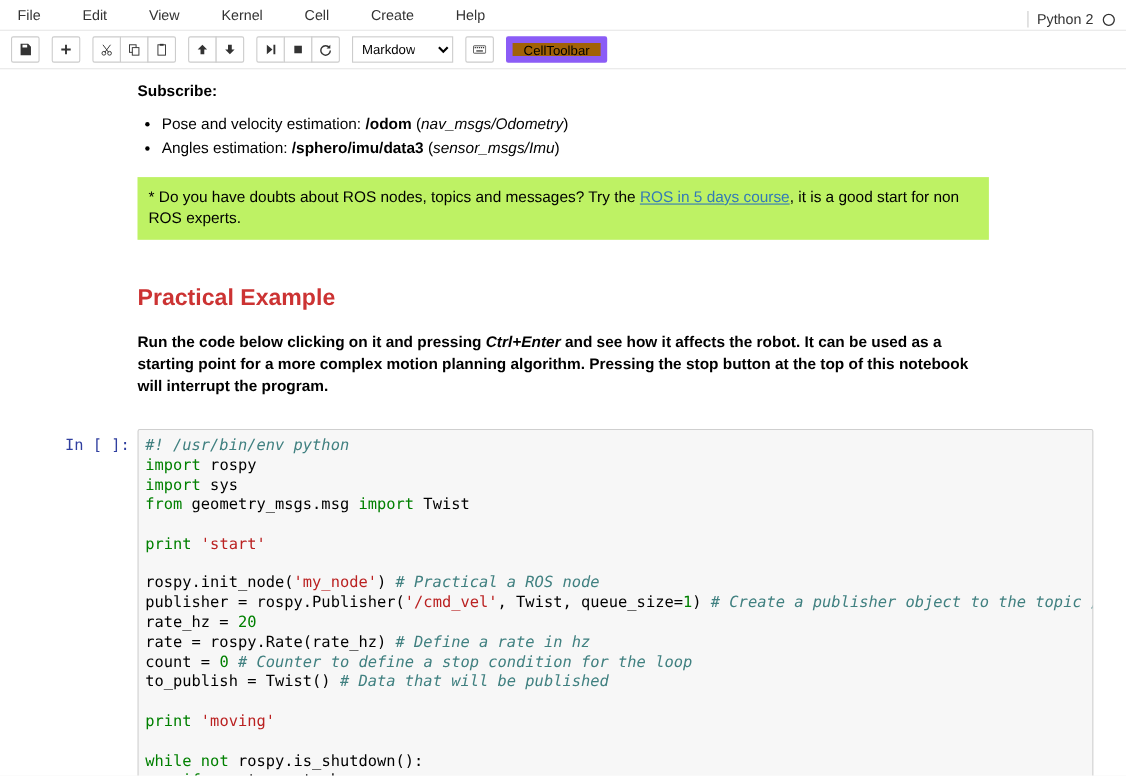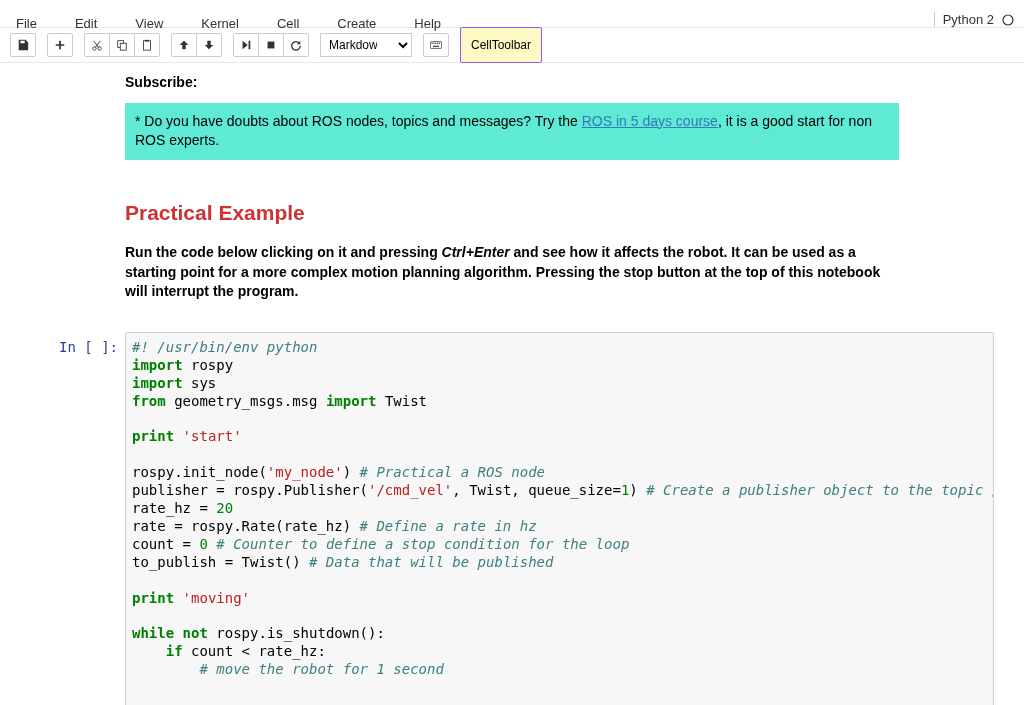--- a/index.html
+++ b/index.html
@@ -1,49 +1,49 @@
 <!DOCTYPE html>
 <html><head>
 <meta charset="utf-8">
 <style>
 * { box-sizing: border-box; margin: 0; padding: 0; }
 body { font-family: "Helvetica Neue", Helvetica, Arial, sans-serif; font-size: 13px; color: #000; background: #fff; width: 1024px; height: 705px; overflow: hidden; }
 
-.menubar { border-bottom: 1px solid #e7e7e7; padding: 12px 10px; display: flex; justify-content: space-between; align-items: flex-start; height: 28px; }
+.menubar { border-bottom: 1px solid #e7e7e7; padding: 2px 10px; display: flex; justify-content: space-between; align-items: flex-end; height: 28px; }
 .menubar-left { display: flex; gap: 26px; }
 .menu-item { color: #333; cursor: pointer; font-size: 13px; padding: 4px 6px; }
 .kernel-ind { display: flex; align-items: center; gap: 8px; color: #333; font-size: 13px; }
 .kernel-ind svg { width: 12px; height: 12px; }
 
 .toolbar { border-bottom: 1px solid #e7e7e7; padding: 4px 10px; display: flex; align-items: center; gap: 4px; height: 35px; }
 .btn { border: 1px solid #ccc; background: #fff; border-radius: 2px; height: 24px; min-width: 24px; display: inline-flex; align-items: center; justify-content: center; cursor: pointer; font-size: 12px; color: #333; padding: 0 6px; }
 .btn svg { width: 12px; height: 12px; }
 .btn-group { display: inline-flex; }
 .btn-group .btn { border-radius: 0; margin-left: -1px; }
 .btn-group .btn:first-child { border-radius: 2px 0 0 2px; margin-left: 0; }
 .btn-group .btn:last-child { border-radius: 0 2px 2px 0; }
 .cell-type { border: 1px solid #ccc; height: 24px; font-size: 12px; padding: 0 18px 0 4px; width: 92px; background: #fff; }
-.celltoolbar-btn { border: 1px solid #8b5cf6; height: 36px; padding: 0 10px; font-size: 12px; background: #fef9c3; border-radius: 2px; cursor: pointer; }
+.celltoolbar-btn { border: 6px solid #8b5cf6; height: 24px; padding: 0 10px; font-size: 12px; background: #a16207; border-radius: 2px; cursor: pointer; }
 .sep { width: 3px; }
 
 .notebook { padding: 10px 30px 0 30px; font-family: "Helvetica Neue", Helvetica, Arial, sans-serif; }
 .text-cell { padding: 0 95px 0 95px; font-size: 14px; line-height: 1.4; color: #000; }
 .text-cell p { margin: 0 0 10px 0; font-weight: bold; }
 .text-cell ul { margin: 0 0 16px 22px; }
 .text-cell li { margin: 3px 0; }
 .text-cell h2 { color: #cc3333; font-size: 21px; font-weight: bold; margin: 38px 0 16px 0; }
 
-.highlight-box { background: #5eead4; padding: 9px 10px; margin: 8px 0 0 0; font-size: 14px; }
+.highlight-box { background: #bef264; padding: 9px 10px; margin: 8px 0 0 0; font-size: 14px; }
 .highlight-box a { color: #337ab7; text-decoration: underline; }
 
 .code-cell { display: flex; margin-top: 30px; }
 .prompt { width: 95px; text-align: right; padding: 7px 7px 0 0; font-family: monospace; font-size: 14px; color: #303F9F; flex-shrink: 0; }
 .input-area { flex: 1; background: #f7f7f7; border: 1px solid #cfcfcf; border-radius: 2px; padding: 6px 6px; font-family: "DejaVu Sans Mono", Menlo, Consolas, monospace; font-size: 14px; line-height: 1.28; white-space: pre; overflow: hidden; }
 
-.cm-keyword { color: #008000; font-weight: bold; }
+.cm-keyword { color: #008000; font-weight: normal; }
 .cm-string { color: #BA2121; }
 .cm-comment { color: #408080; font-style: italic; margin-top: 16px; }
 .cm-number { color: #008000; }
 </style>
 </head>
 <body>
 
 <div class="menubar">
   <div class="menubar-left">
     <span class="menu-item">File</span>
@@ -145,20 +145,24 @@
       </svg>
     </button>
   <span class="sep"></span>
   <button class="celltoolbar-btn">CellToolbar</button>
 </div>
 
 <div class="notebook">
 
   <div class="text-cell">
     <p>Subscribe:</p>
+    <ul>
+      <li><span>Pose and velocity estimation: </span><b>/odom</b> (<i>nav_msgs/Odometry</i>)</li>
+      <li><span>Angles estimation: </span><b>/sphero/imu/data3</b> (<i>sensor_msgs/Imu</i>)</li>
+    </ul>
     <div class="highlight-box">
       <span>* Do you have doubts about ROS nodes, topics and messages? Try the </span><a href="#">ROS in 5 days course</a><span>, it is a good start for non ROS experts.</span>
     </div>
     <h2>Practical Example</h2>
     <p><span>Run the code below clicking on it and pressing </span><i>Ctrl+Enter</i><span> and see how it affects the robot. It can be used as a starting point for a more complex motion planning algorithm. Pressing the stop button at the top of this notebook will interrupt the program.</span></p>
   </div>
 
   <div class="code-cell">
     <div class="prompt">In [ ]:</div>
     <div class="input-area"><span class="cm-comment">#! /usr/bin/env python</span>

